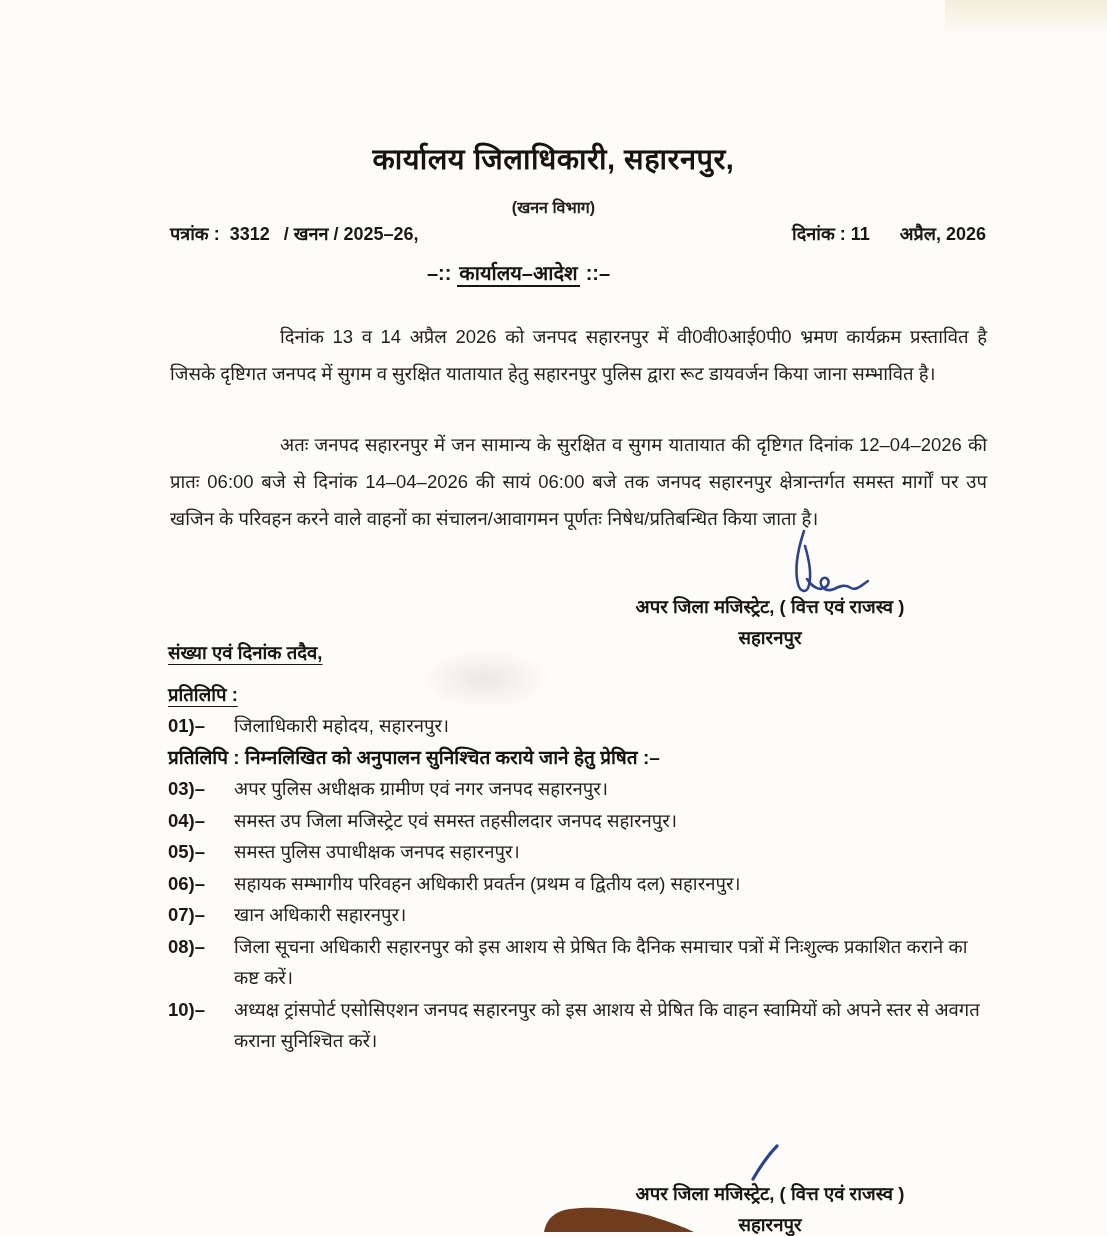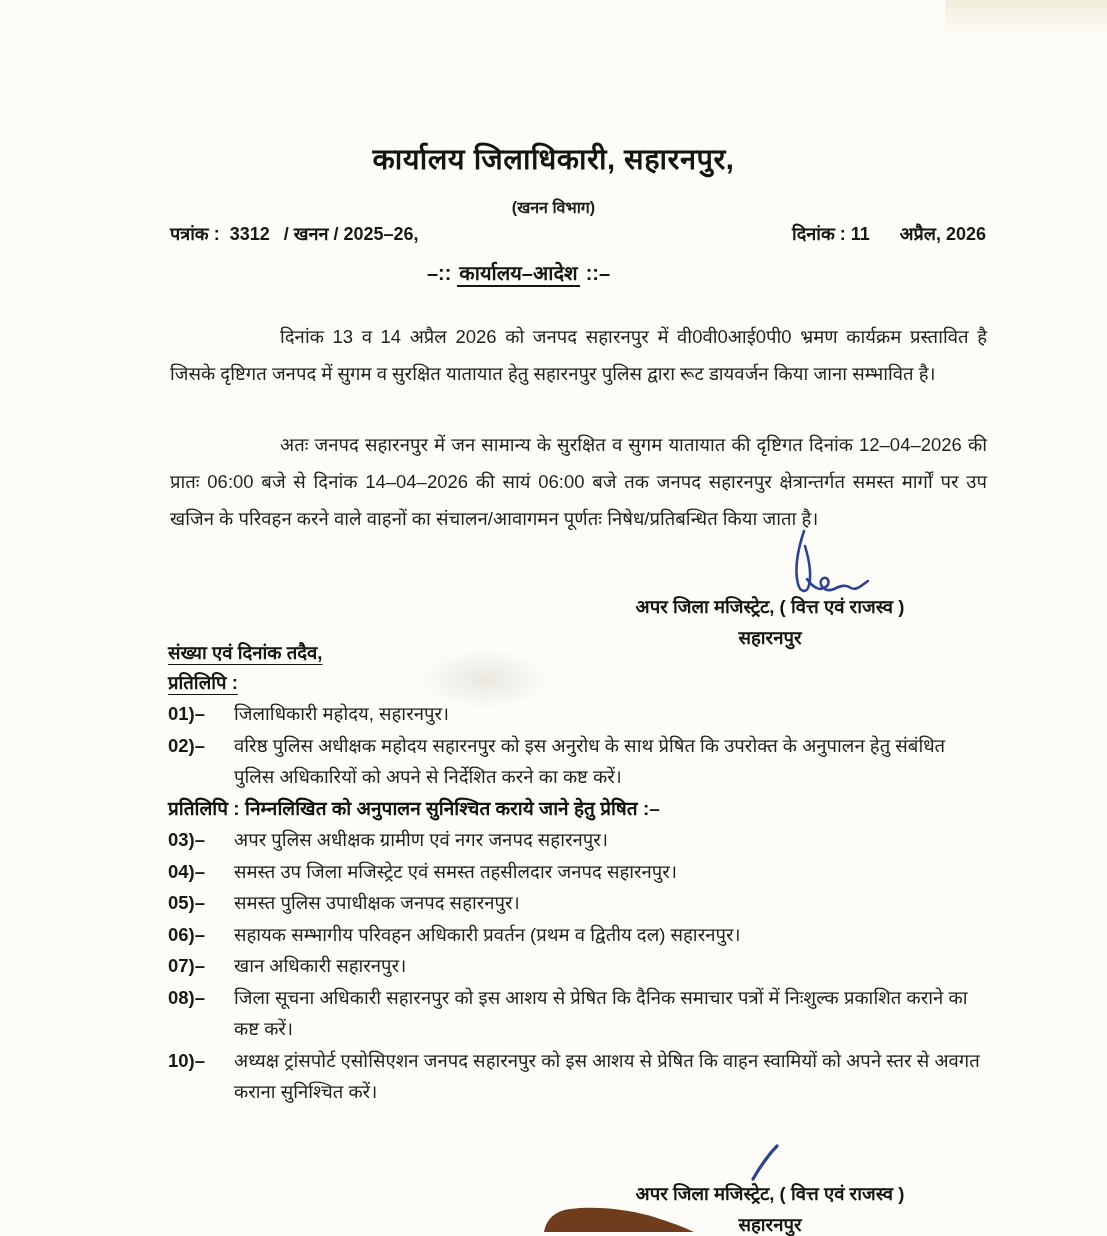--- a/index.html
+++ b/index.html
@@ -59,21 +59,21 @@
   .sig-1{top:591px;}
   .sig-2{top:1178px;}
   .sig-ink-1{position:absolute;left:780px;top:528px;}
   .sig-ink-2{position:absolute;left:748px;top:1143px;}
 
   .dist{
     position:absolute;top:638px;left:168px;width:820px;
     font-size:18.5px;color:#201f1a;
   }
   .ref-same{
-    display:inline-block;font-weight:700;line-height:30px;
+    display:inline-block;font-weight:700;line-height:30px;margin-bottom:12px;
     text-decoration:underline;text-underline-offset:5px;color:#17160f;
   }
   .copy-label{
     display:block;font-weight:700;line-height:30px;
     text-decoration:underline;text-underline-offset:5px;color:#17160f;
   }
   .item{display:flex;line-height:31.5px;}
   .item .num{flex:0 0 66px;font-weight:700;color:#191813;}
   .item .txt{flex:1;}
   .copy-forward{
@@ -119,24 +119,20 @@
   </div>
 
   <div class="dist">
     <span class="ref-same">संख्या एवं दिनांक तदैव,</span>
     <span class="copy-label">प्रतिलिपि :</span>
 
     <div class="item">
       <span class="num">01)–</span>
       <span class="txt">जिलाधिकारी महोदय, सहारनपुर।</span>
     </div>
-    <div class="item">
-      <span class="num">02)–</span>
-      <span class="txt">वरिष्ठ पुलिस अधीक्षक महोदय सहारनपुर को इस अनुरोध के साथ प्रेषित कि उपरोक्त के अनुपालन हेतु संबंधित पुलिस अधिकारियों को अपने से निर्देशित करने का कष्ट करें।</span>
-    </div>
 
     <div class="copy-forward">प्रतिलिपि : निम्नलिखित को अनुपालन सुनिश्चित कराये जाने हेतु प्रेषित :–</div>
 
     <div class="item">
       <span class="num">03)–</span>
       <span class="txt">अपर पुलिस अधीक्षक ग्रामीण एवं नगर जनपद सहारनपुर।</span>
     </div>
     <div class="item">
       <span class="num">04)–</span>
       <span class="txt">समस्त उप जिला मजिस्ट्रेट एवं समस्त तहसीलदार जनपद सहारनपुर।</span>

